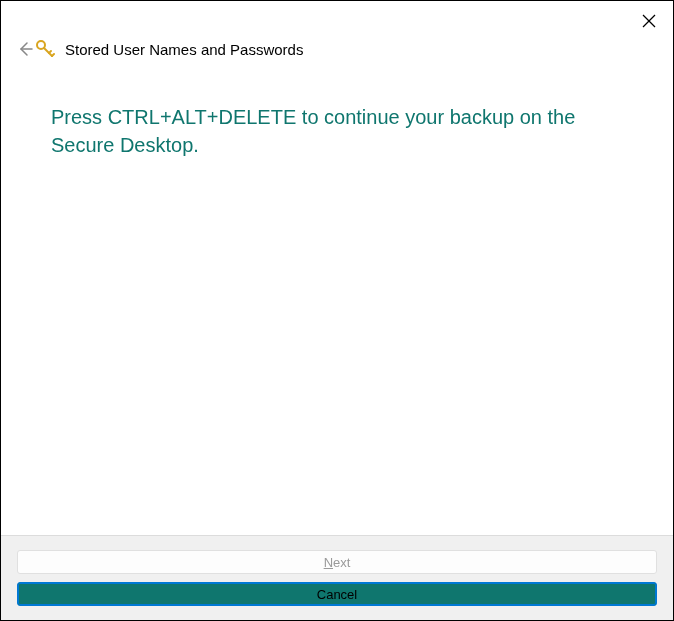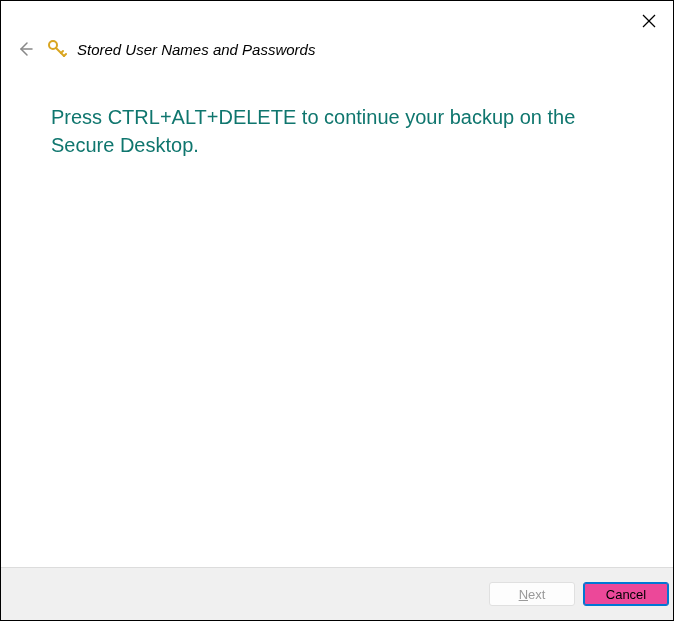--- a/index.html
+++ b/index.html
@@ -41,22 +41,21 @@
       cursor: pointer;
     }
     .close-btn svg {
       width: 14px;
       height: 14px;
     }
     .header {
       display: flex;
       align-items: center;
       padding: 6px 14px 12px 14px;
-      gap: 12px;
-      font-style: italic;
+      gap: 0;
     }
     .back-btn {
       width: 20px;
       height: 20px;
       display: flex;
       align-items: center;
       justify-content: center;
       cursor: pointer;
     }
     .back-btn svg {
@@ -86,31 +85,32 @@
     }
     .instruction {
       font-size: 20px;
       line-height: 1.4;
       color: #0f766e;
       font-weight: 400;
     }
     .footer {
       border-top: 1px solid #dcdcdc;
       background: #f0f0f0;
-      padding: 14px 4px;
+      padding: 14px 16px;
       display: flex;
       justify-content: flex-end;
       gap: 8px;
+      flex-direction: column;
     }
     .btn {
       min-width: 86px;
       height: 24px;
       font-size: 13px;
       font-family: inherit;
-      background: #ec4899;
+      background: #0f766e;
       border: 1px solid #cccccc;
       border-radius: 3px;
       cursor: pointer;
       padding: 0 12px;
       display: flex;
       align-items: center;
       justify-content: center;
     }
     .btn.disabled {
       color: #9a9a9a;

